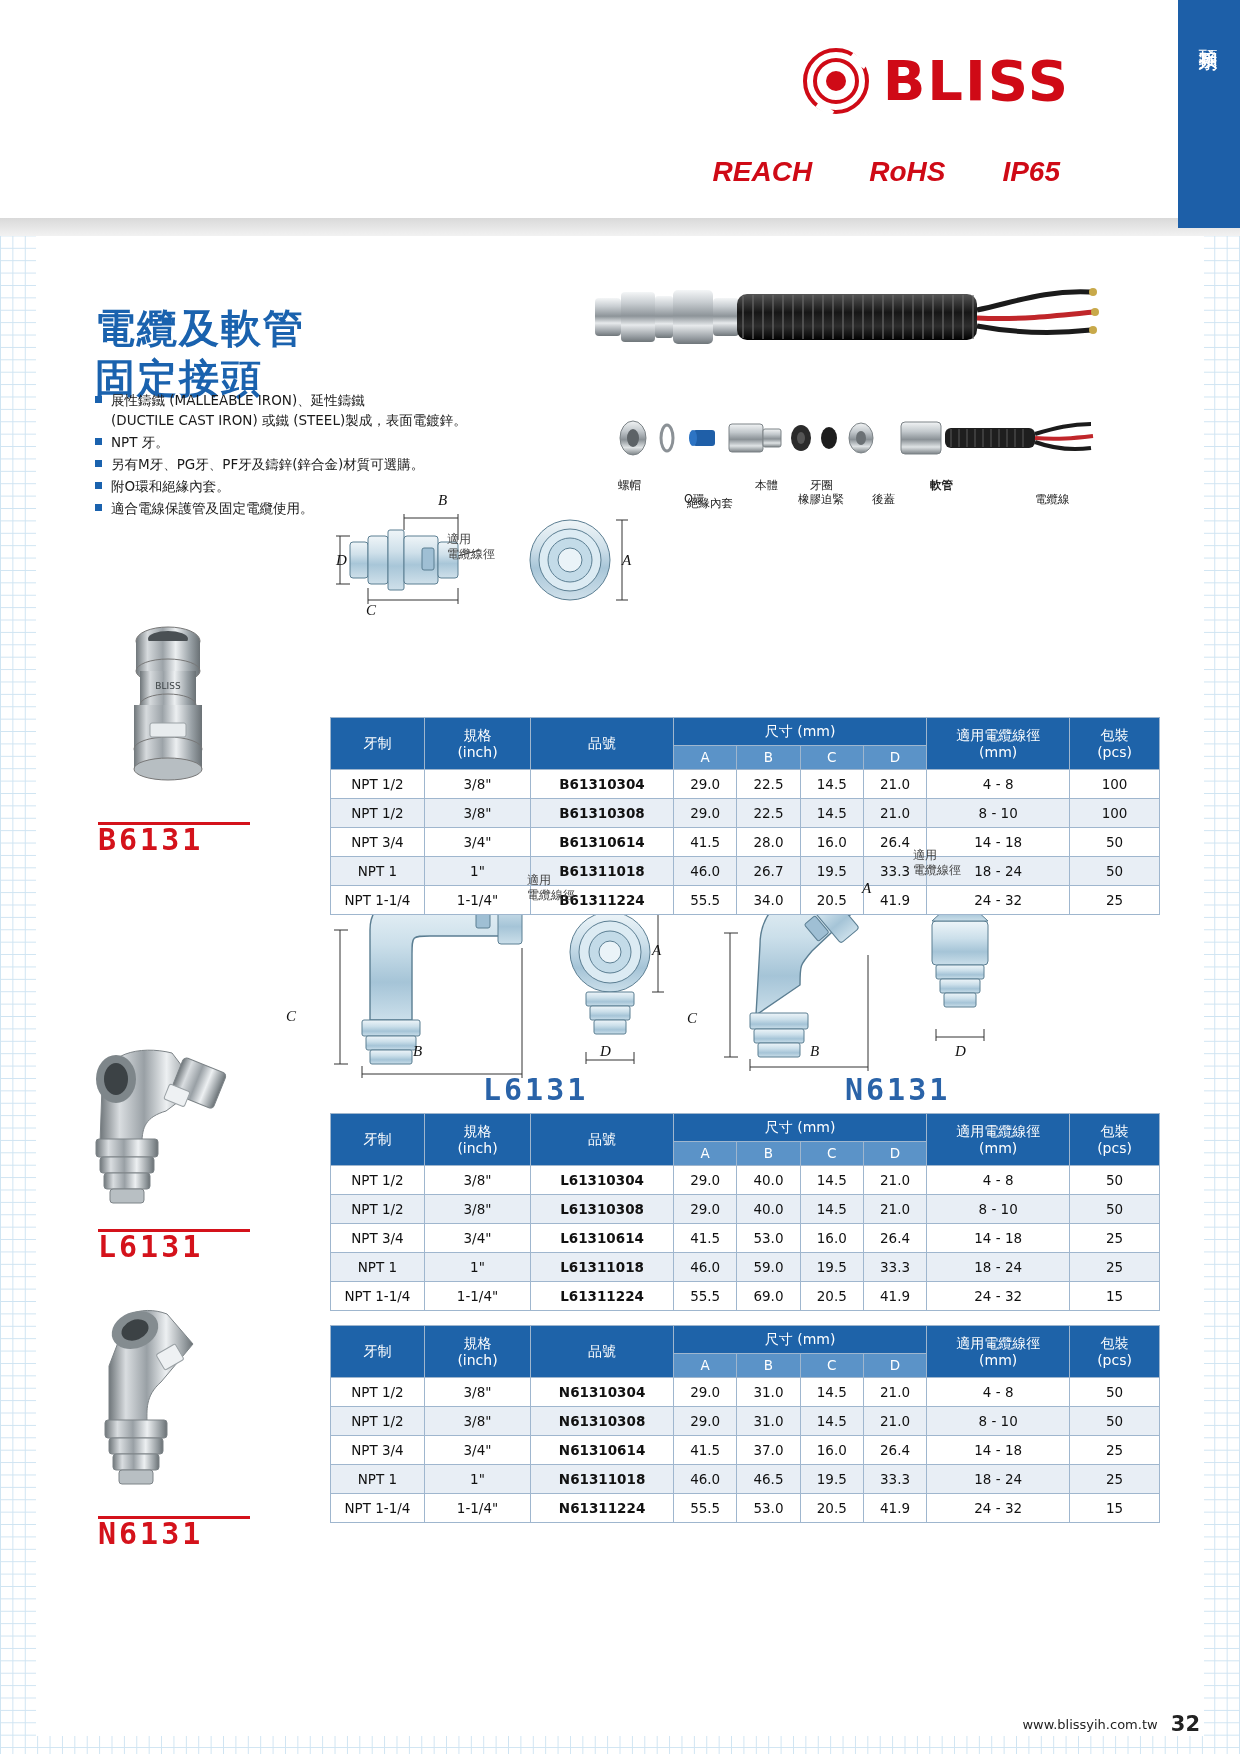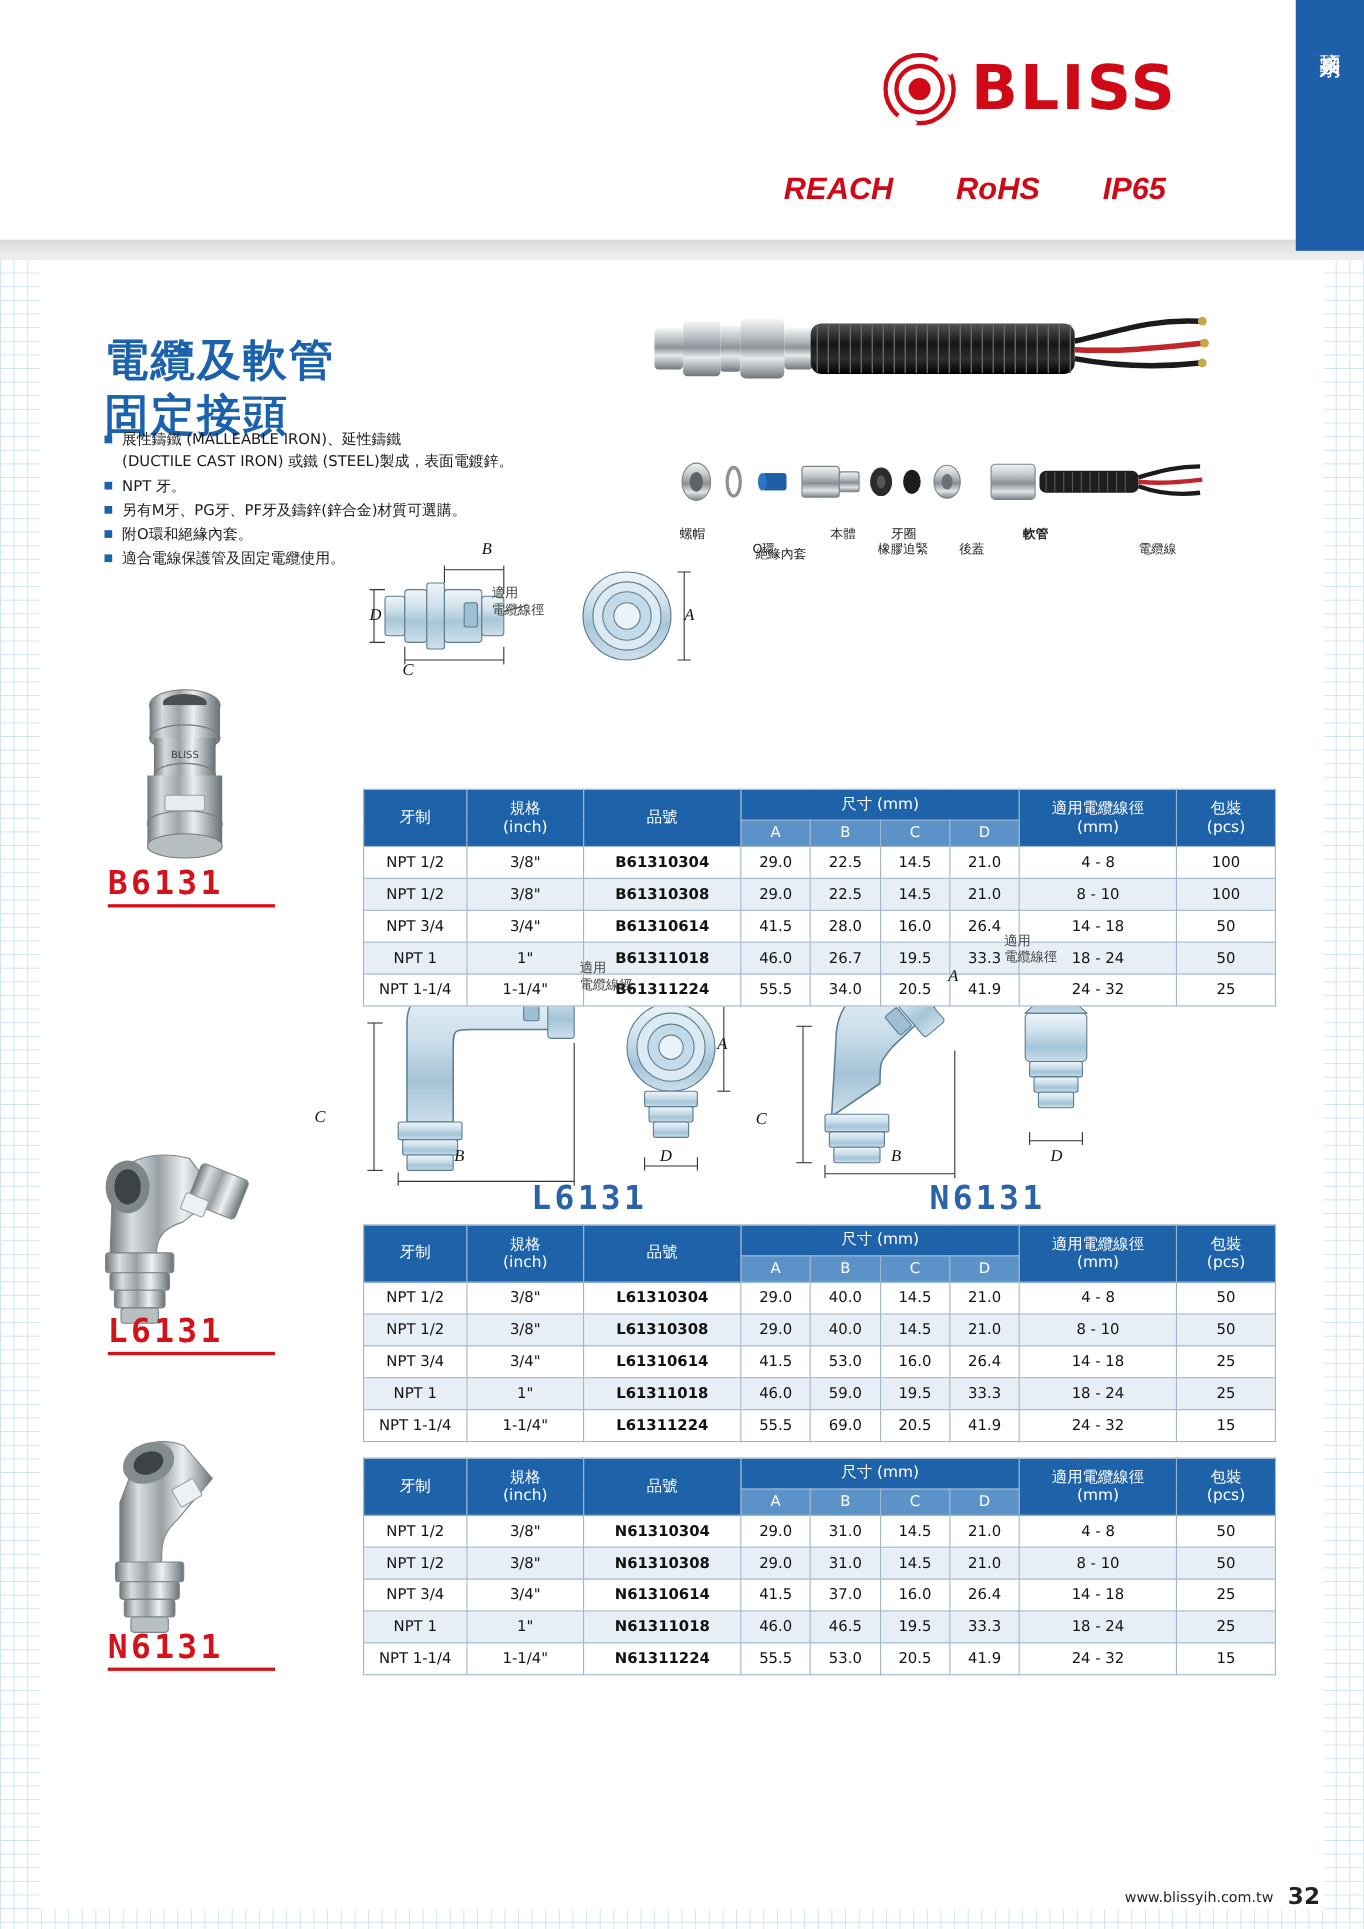--- a/index.html
+++ b/index.html
@@ -99,21 +99,21 @@
   .dwg-letter {
     position:absolute; font-family:"Liberation Serif", serif; font-style:italic;
     font-size:15px; color:#111; z-index:6;
   }
   .series-name {
     position:absolute; z-index:7;
     font-family:"DejaVu Sans Mono", monospace;
     font-size:30px; letter-spacing:3px; font-weight:bold;
   }
   .series-blue { color:#2a63a8; }
-  .series-red  { color:#d4121b; }
+  .series-red  { color:#d4121b;margin-top:36px; }
   .series-underline {
     position:absolute; height:3px; background:#d4121b; z-index:7;
   }
 
   
   table.spec {
     position:absolute; z-index:6; border-collapse:collapse;
     background:#fff;
     font-family:"DejaVu Sans", sans-serif;
     font-size:13.5px;

